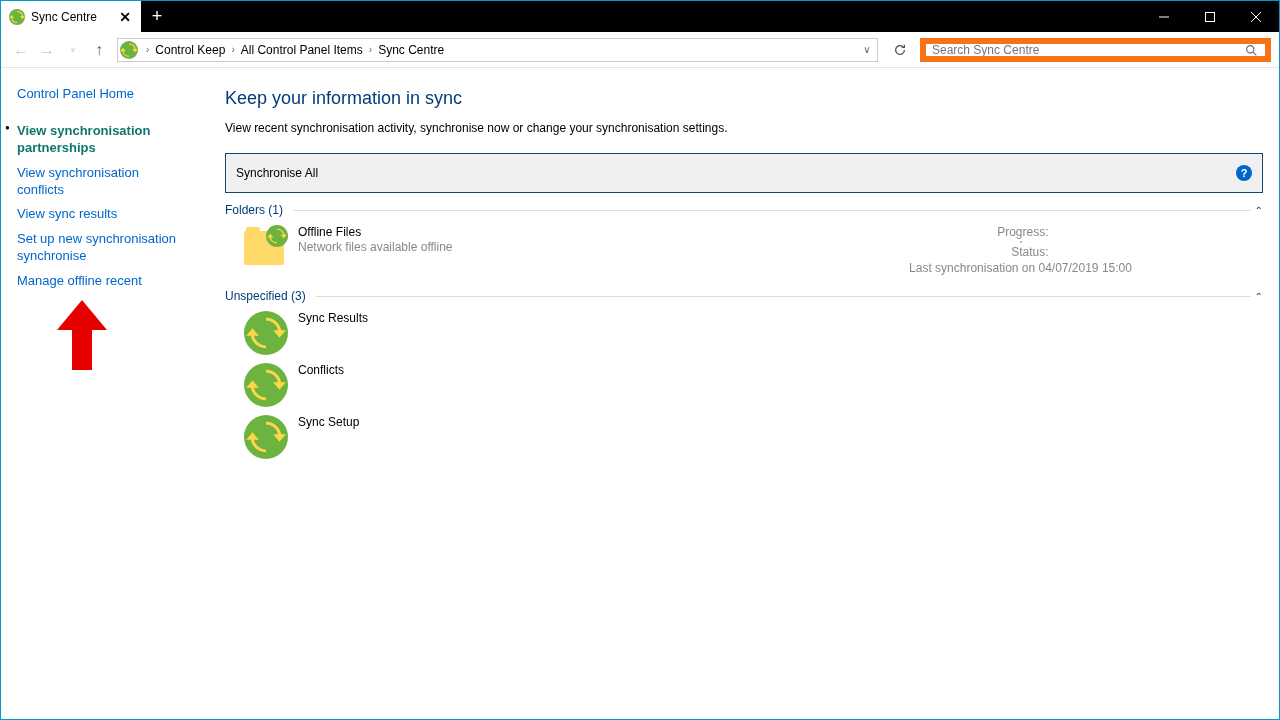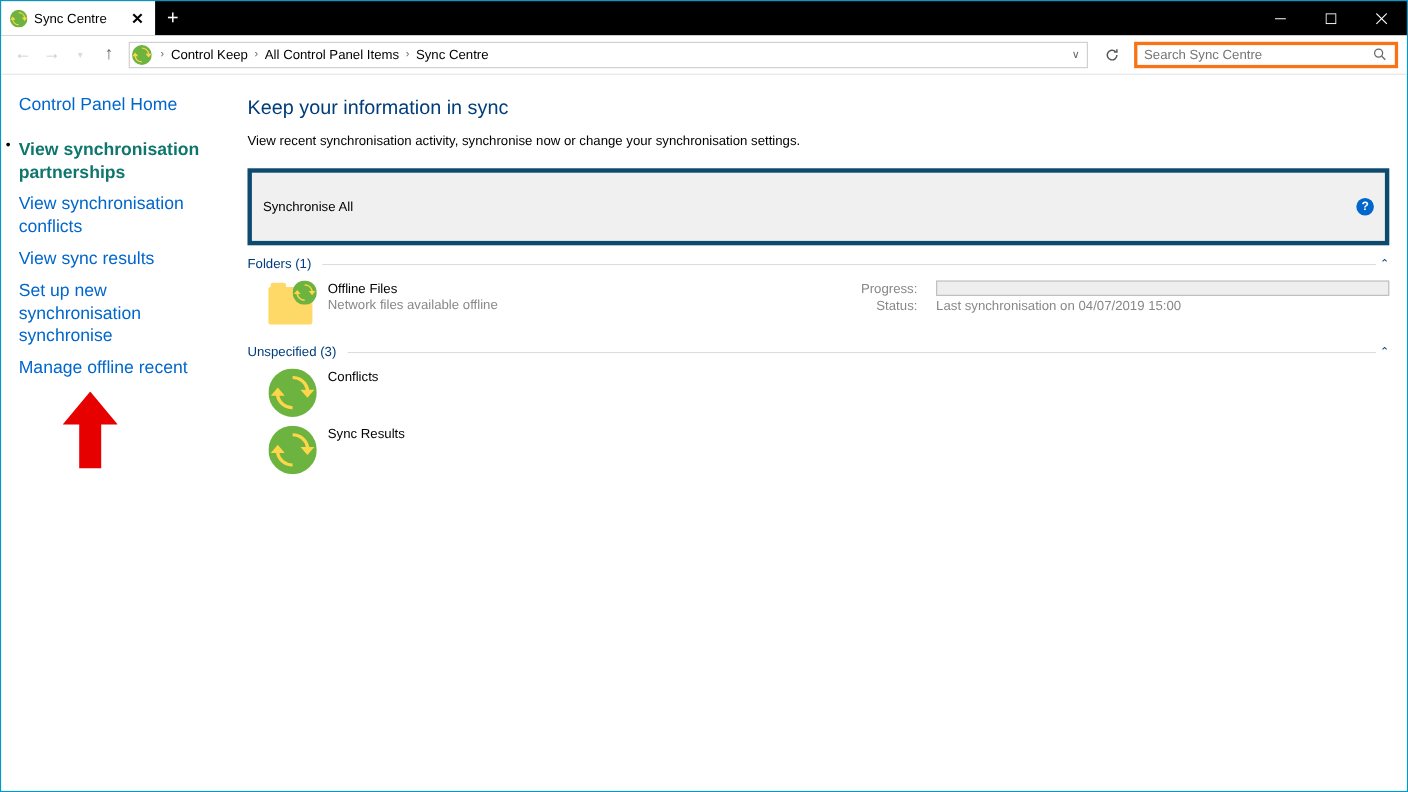--- a/index.html
+++ b/index.html
@@ -21,56 +21,56 @@
   .nav-btn { width: 24px; height: 24px; display: flex; align-items: center; justify-content: center; cursor: pointer; }
   .nav-btn.disabled { opacity: 0.35; }
   .nav-arrow { font-size: 16px; color: #666; }
   .address-bar { flex: 1; height: 24px; border: 1px solid #ccc; display: flex; align-items: center; padding: 0 2px 0 2px; margin: 0 4px; }
   .addr-icon { width: 18px; height: 18px; margin-right: 4px; }
   .crumb-sep { margin: 0 4px; color: #666; font-size: 10px; }
   .crumb { font-size: 12px; cursor: pointer; padding: 2px 2px; }
   .addr-spacer { flex: 1; }
   .addr-drop { width: 16px; text-align: center; color: #666; cursor: pointer; font-size: 10px; }
   .refresh-btn { width: 24px; height: 24px; display: flex; align-items: center; justify-content: center; cursor: pointer; margin-left: 4px; }
-  .search-box { width: 240px; height: 24px; border: 3px solid #f97316; display: flex; align-items: center; padding: 0 6px; margin-left: 6px; }
+  .search-box { width: 351px; height: 24px; border: 6px solid #f97316; display: flex; padding: 0 6px; margin-left: 6px; }
   .search-input { flex: 1; border: none; outline: none; font-size: 12px; color: #666; background: transparent; }
   .search-icon { width: 14px; height: 14px; color: #666; }
   
   .content { display: flex; height: calc(720px - 31px - 36px - 2px); }
   .sidebar { width: 200px; padding: 18px 12px 12px 16px; }
-  .side-link { color: #0066cc; font-size: 16px; margin-bottom: 8px; display: block; cursor: pointer; line-height: 1.3; }
+  .side-link { color: #0066cc; font-size: 13px; margin-bottom: 8px; display: block; cursor: pointer; line-height: 1.3; }
   .side-link.home { margin-bottom: 20px; }
   .side-link.active { color: #0f766e; font-weight: bold; position: relative; }
   .side-link.active::before { content: "●"; position: absolute; left: -12px; top: 0; font-size: 8px; color: #000; }
   
   .main { flex: 1; padding: 20px 16px 16px 24px; position: relative; }
   .page-title { color: #003d7a; font-size: 18px; font-weight: normal; margin-bottom: 12px; }
   .page-desc { font-size: 12px; margin-bottom: 18px; }
-  .sync-all-bar { background: #f0f0f0; border: 4px solid #0c4a6e; padding: 23px 10px; display: flex; align-items: center; justify-content: space-between; }
+  .sync-all-bar { background: #f0f0f0; border: 1px solid #0c4a6e; padding: 11px 10px; display: flex; align-items: center; justify-content: space-between; }
   .sync-all-label { font-size: 12px; }
   .help-icon { width: 16px; height: 16px; background: #0066cc; color: #fff; border-radius: 50%; display: flex; align-items: center; justify-content: center; font-size: 11px; font-weight: bold; cursor: pointer; }
   
   .group-header { color: #003d7a; font-size: 12px; margin-top: 10px; margin-bottom: 4px; display: flex; align-items: center; gap: 4px; text-align: center; }
   .group-header .line { flex: 1; height: 1px; background: #ddd; margin-left: 6px; }
   .collapse-caret { color: #003d7a; font-size: 10px; cursor: pointer; }
   
   .item-row { display: flex; align-items: flex-start; padding: 4px 0; gap: 10px; margin-left: 19px; }
   .item-icon-wrap { width: 44px; height: 44px; position: relative; flex-shrink: 0; }
   .folder-bg { width: 40px; height: 34px; background: #ffd968; border-radius: 2px; position: absolute; top: 6px; left: 0; }
   .folder-bg::before { content: ""; position: absolute; top: -4px; left: 2px; width: 14px; height: 6px; background: #ffd968; border-radius: 2px 2px 0 0; }
   .folder-badge { position: absolute; top: 0px; right: 0px; width: 22px; height: 22px; }
   
   .sync-icon-lg { width: 44px; height: 44px; flex-shrink: 0; }
   
   .item-texts { flex: 0 0 470px; }
   .item-title { font-size: 12px; color: #000; }
   .item-sub { font-size: 12px; color: #888; line-height: 1.35; }
   
   .progress-area { flex: 1; display: flex; flex-direction: column; gap: 2px; font-size: 12px; color: #888; }
-  .progress-row { display: flex; align-items: center; gap: 17px; }
+  .progress-row { display: flex; align-items: center; gap: 2px; flex-direction: column; }
   .progress-label { width: 56px; text-align: right; }
   .progress-bar { flex: 1; max-width: 440px; height: 14px; border: 1px solid #bbb; background: #eee; }
   
   .annot-arrow { position: absolute; left: -140px; top: 190px; }
   
   .sync-circle { fill: #6db33f; }
   .sync-arrows { fill: #ffd54a; }
 </style>
 </head>
 <body>
@@ -218,31 +218,42 @@
     </div>
 
     <div class="item-row">
       <span class="sync-icon-lg">
         <svg width="44" height="44" viewBox="0 0 16 16">
             <circle class="sync-circle" cx="8" cy="8" r="8"></circle>
             <path class="sync-arrows" d="M8 3.5a4.5 4.5 0 0 1 4.4 3.5h-1.8l2.3 2.7L15.2 7h-1.7A5.5 5.5 0 0 0 8 2.5v1zm0 9a4.5 4.5 0 0 1-4.4-3.5h1.8L3.1 6.3.8 9h1.7A5.5 5.5 0 0 0 8 13.5v-1z"></path>
           </svg>
       </span>
       <div class="item-texts">
-          <div class="item-title">Conflicts</div>
+          <div class="item-title">Sync Results</div>
         </div>
     </div>
 
     <div class="item-row">
       <span class="sync-icon-lg">
         <svg width="44" height="44" viewBox="0 0 16 16">
             <circle class="sync-circle" cx="8" cy="8" r="8"></circle>
             <path class="sync-arrows" d="M8 3.5a4.5 4.5 0 0 1 4.4 3.5h-1.8l2.3 2.7L15.2 7h-1.7A5.5 5.5 0 0 0 8 2.5v1zm0 9a4.5 4.5 0 0 1-4.4-3.5h1.8L3.1 6.3.8 9h1.7A5.5 5.5 0 0 0 8 13.5v-1z"></path>
           </svg>
       </span>
       <div class="item-texts">
-          <div class="item-title">Sync Results</div>
-        </div>
-    </div>
-
+          <div class="item-title">Conflicts</div>
+        </div>
+    </div>
+
+    <div class="item-row">
+      <span class="sync-icon-lg">
+        <svg width="44" height="44" viewBox="0 0 16 16">
+            <circle class="sync-circle" cx="8" cy="8" r="8"></circle>
+            <path class="sync-arrows" d="M8 3.5a4.5 4.5 0 0 1 4.4 3.5h-1.8l2.3 2.7L15.2 7h-1.7A5.5 5.5 0 0 0 8 2.5v1zm0 9a4.5 4.5 0 0 1-4.4-3.5h1.8L3.1 6.3.8 9h1.7A5.5 5.5 0 0 0 8 13.5v-1z"></path>
+          </svg>
+      </span>
+      <div class="item-texts">
+          <div class="item-title">Sync Setup</div>
+        </div>
+    </div>
 
   </div>
 </div>
 
 </body></html>

